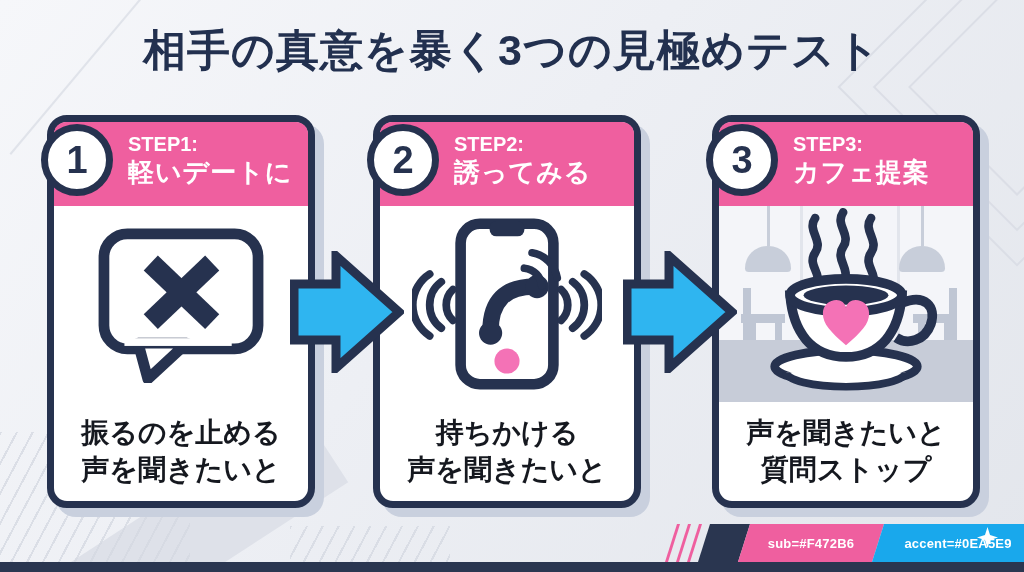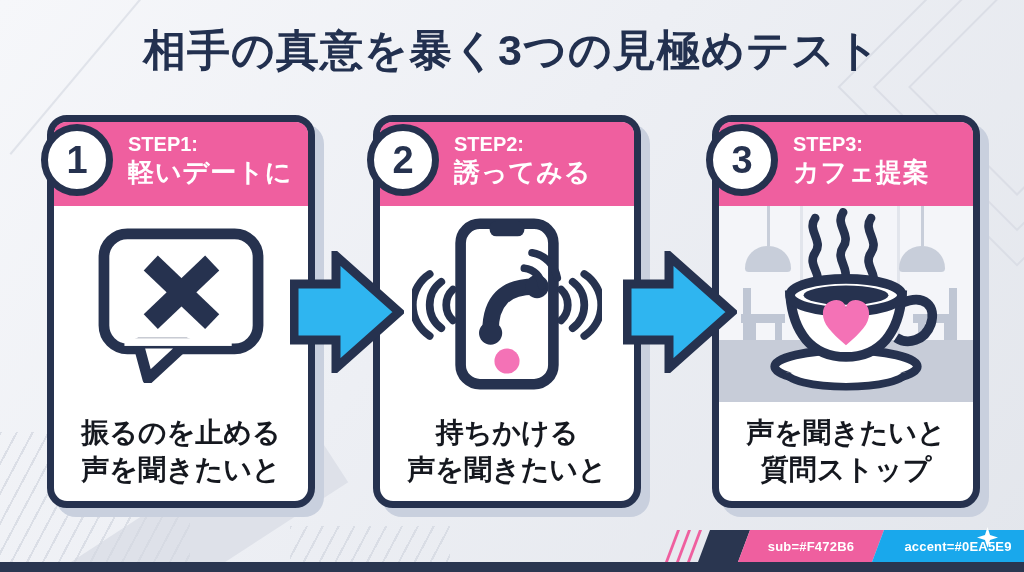--- a/index.html
+++ b/index.html
@@ -60,21 +60,21 @@
   .chair .leg1,.chair .leg2{position:absolute;top:33px;width:7px;height:25px;background:#BFC6D4;}
   .chair.L .back{left:2px;} .chair.L .leg1{left:8px;} .chair.L .leg2{left:34px;}
   .chair.R .back{right:2px;} .chair.R .leg1{right:8px;} .chair.R .leg2{right:34px;}
   .counter{position:absolute;left:0;right:0;bottom:0;height:62px;background:#C7CCD8;}
   .cup-wrap{position:absolute;left:50%;bottom:2px;transform:translateX(-50%);z-index:2;}
   
   .arrow{position:absolute;top:251px;width:114px;height:122px;z-index:6;}
   .arrow.a1{left:290px;} .arrow.a2{left:623px;}
   
   .strip{position:absolute;left:0;right:0;bottom:0;height:10px;background:#2A3650;z-index:4;}
-  .chips{position:absolute;right:0;bottom:10px;display:flex;align-items:stretch;height:32px;z-index:5;text-align:center;}
+  .chips{position:absolute;right:0;bottom:10px;display:flex;align-items:stretch;height:38px;z-index:5;text-align:center;}
   .chip{
     position:relative;display:flex;align-items:center;justify-content:center;
     clip-path:polygon(12px 0,100% 0,calc(100% - 12px) 100%,0 100%);
     color:#FFFFFF;font-size:13px;font-weight:700;letter-spacing:.2px;white-space:nowrap;
   }
   .chip.stripe{width:15px;background:#EF5F9F;}
   .chip.stripe + .chip.stripe{margin-left:-4px;}
   .chip.navy{width:52px;background:#2A3650;margin-left:-4px;}
   .chip.pink{width:146px;background:#EF5F9F;margin-left:-12px;}
   .chip.blue{width:172px;background:#19A8EC;margin-left:-12px;margin-right:-20px;}

